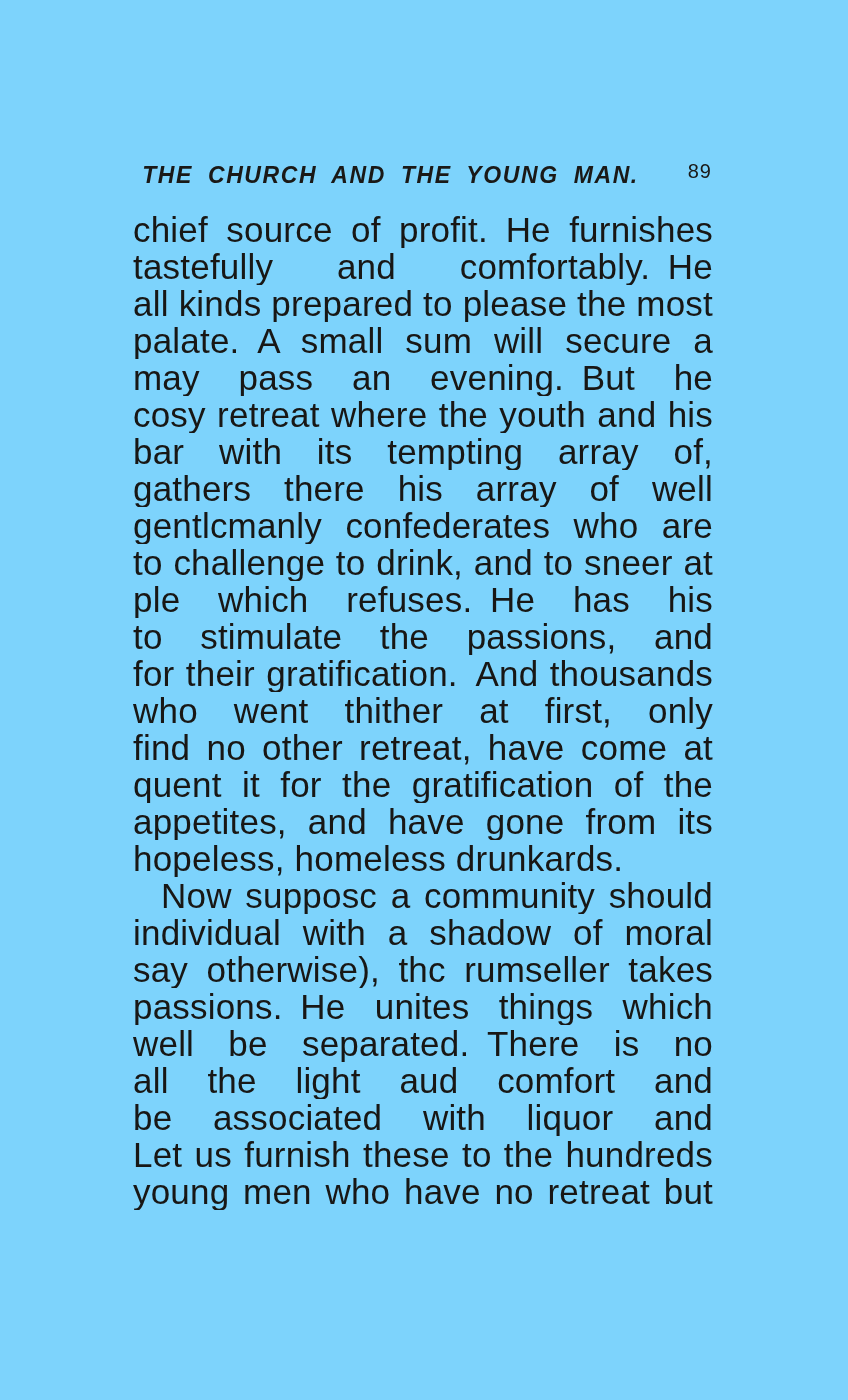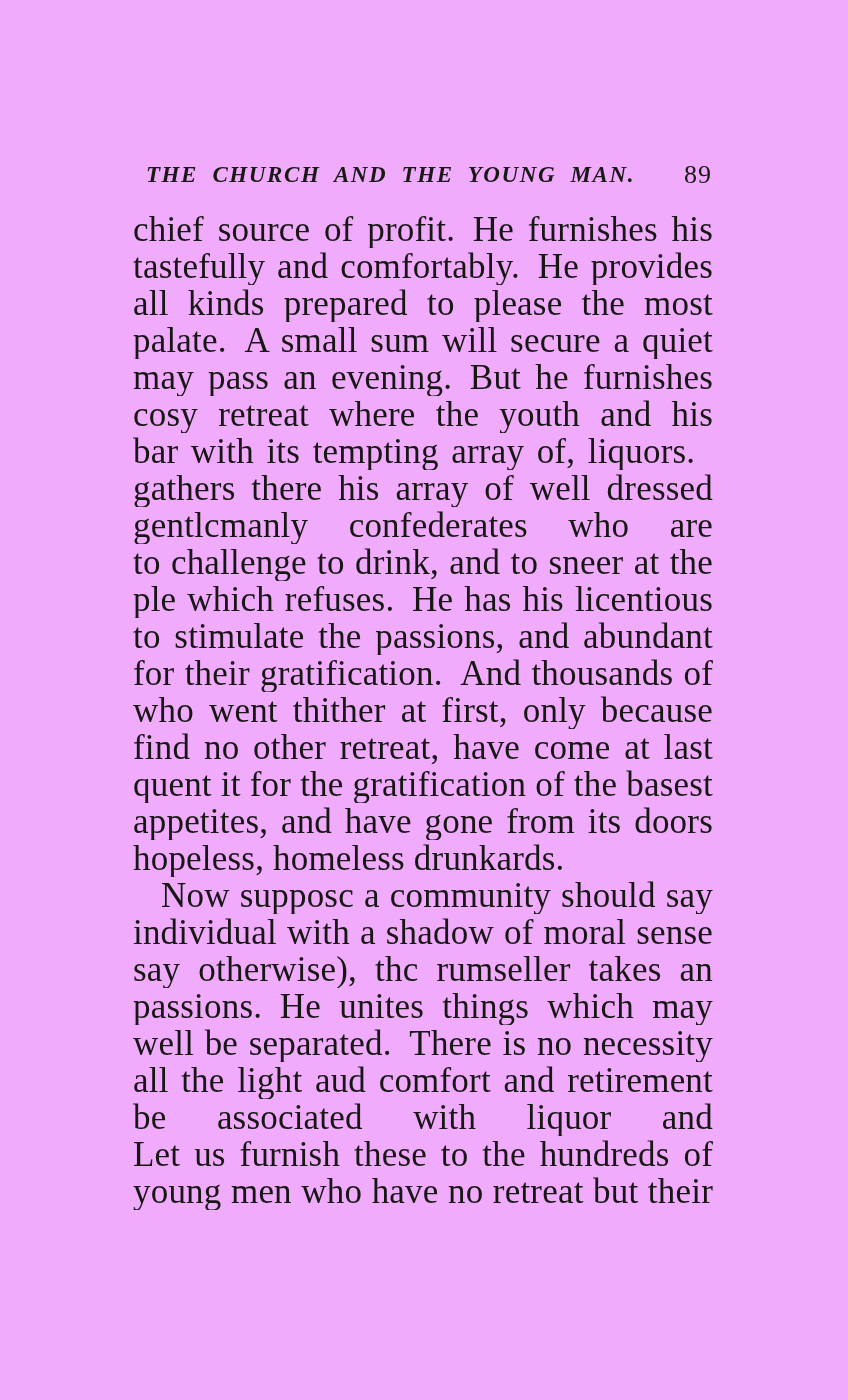--- a/index.html
+++ b/index.html
@@ -4,23 +4,23 @@
 <style>
   html, body {
     margin: 0;
     padding: 0;
     background: #ffffff;
   }
   .page {
     position: relative;
     width: 848px;
     height: 1400px;
-    background: #f0abfc;
+    background: #7dd3fc;
     color: #181715;
-    font-family: Liberation Serif, serif;
+    font-family: Liberation Sans, sans-serif;
     overflow: hidden;
   }
   .running-header {
     position: absolute;
     top: 160px;
     left: 97px;
     width: 617px;
     height: 32px;
   }
   .header-title {
@@ -33,21 +33,21 @@
     font-weight: bold;
     font-size: 23px;
     letter-spacing: 1.6px;
     word-spacing: 7px;
     color: #1a1917;
   }
   .page-number {
     position: absolute;
     right: 2px;
     top: 0;
-    font-size: 26px;
+    font-size: 20px;
     letter-spacing: 1px;
     color: #1a1917;
   }
   .text-block {
     position: absolute;
     top: 211px;
     left: 97px;
     width: 616px;
   }
   .line {

